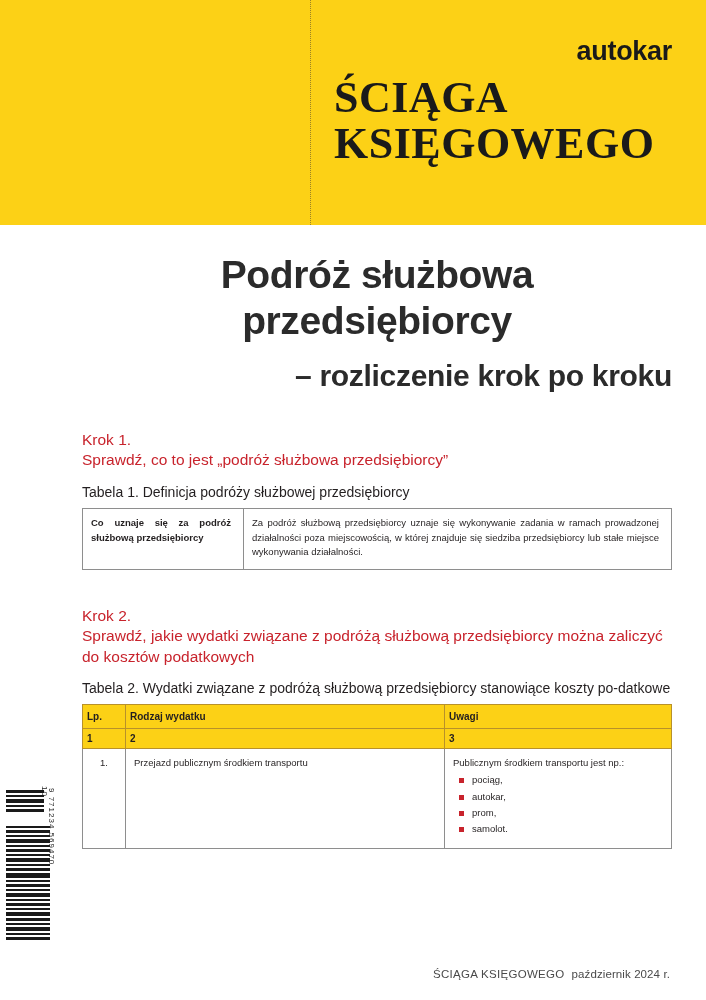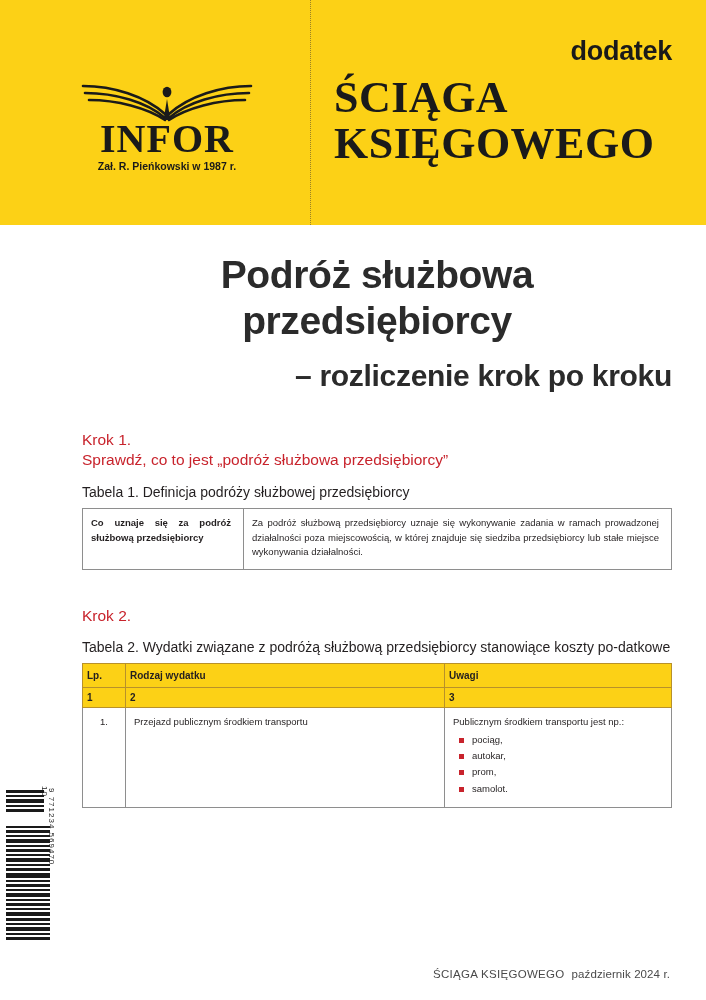--- a/index.html
+++ b/index.html
@@ -243,38 +243,22 @@
   .footer .ft-brand { letter-spacing: 0.3px; }
   .footer .ft-date { margin-left: 7px; }
 </style>
 </head>
 <body>
 
 <div class="header">
 
   <div class="header-divider"></div>
 
-  <div class="logo-block">
-    <svg class="logo-mark" width="176" height="44" viewBox="0 0 176 44">
-      <g fill="none" stroke="#1a1a1a" stroke-width="2.6" stroke-linecap="round">
-        <path d="M4 8 C34 8 66 18 86 36"></path>
-        <path d="M6 15 C36 15 68 24 86 40"></path>
-        <path d="M10 22 C38 22 68 30 86 42"></path>
-        <path d="M172 8 C142 8 110 18 90 36"></path>
-        <path d="M170 15 C140 15 108 24 90 40"></path>
-        <path d="M166 22 C138 22 108 30 90 42"></path>
-      </g>
-      <ellipse cx="88" cy="14" rx="4.4" ry="5.2" fill="#1a1a1a"></ellipse>
-      <path d="M88 21 L84.6 42 L91.4 42 Z" fill="#1a1a1a"></path>
-    </svg>
-    <div class="logo-word">INFOR</div>
-    <div class="logo-sub">Zał. R. Pieńkowski w 1987 r.</div>
-  </div>
-
-  <div class="dodatek">dodatek</div>
+
+  <div class="dodatek">autokar</div>
   <div class="sciaga-line1">ŚCIĄGA</div>
   <div class="sciaga-line2">KSIĘGOWEGO</div>
 </div>
 
 <svg class="barcode" viewBox="0 0 56 158" preserveAspectRatio="none">
   <rect x="0" y="0" width="56" height="158" fill="#ffffff"></rect>
   <g fill="#1a1a1a">
     <rect x="0" y="2" width="38" height="3"></rect>
     <rect x="0" y="7" width="38" height="2"></rect>
     <rect x="0" y="11" width="38" height="4"></rect>
@@ -325,20 +309,21 @@
     <tbody>
       <tr>
         <td class="c-key">Co uznaje się za podróż służbową przedsiębiorcy</td>
         <td class="c-val">Za podróż służbową przedsiębiorcy uznaje się wykonywanie zadania w ramach prowadzonej działalności poza miejscowością, w której znajduje się siedziba przedsiębiorcy lub stałe miejsce wykonywania działalności.</td>
       </tr>
     </tbody>
   </table>
 
   <div class="step">
     <div class="step-label">Krok 2.</div>
+    <div class="step-text">Sprawdź, jakie wydatki związane z podróżą służbową przedsiębiorcy można zaliczyć do kosztów podatkowych</div>
   </div>
 
   <div class="table-caption">Tabela 2. Wydatki związane z podróżą służbową przedsiębiorcy stanowiące koszty po-datkowe</div>
 
   <table class="tbl2">
     <thead>
       <tr>
         <th class="col-lp">Lp.</th>
         <th class="col-kind">Rodzaj wydatku</th>
         <th class="col-note">Uwagi</th>

